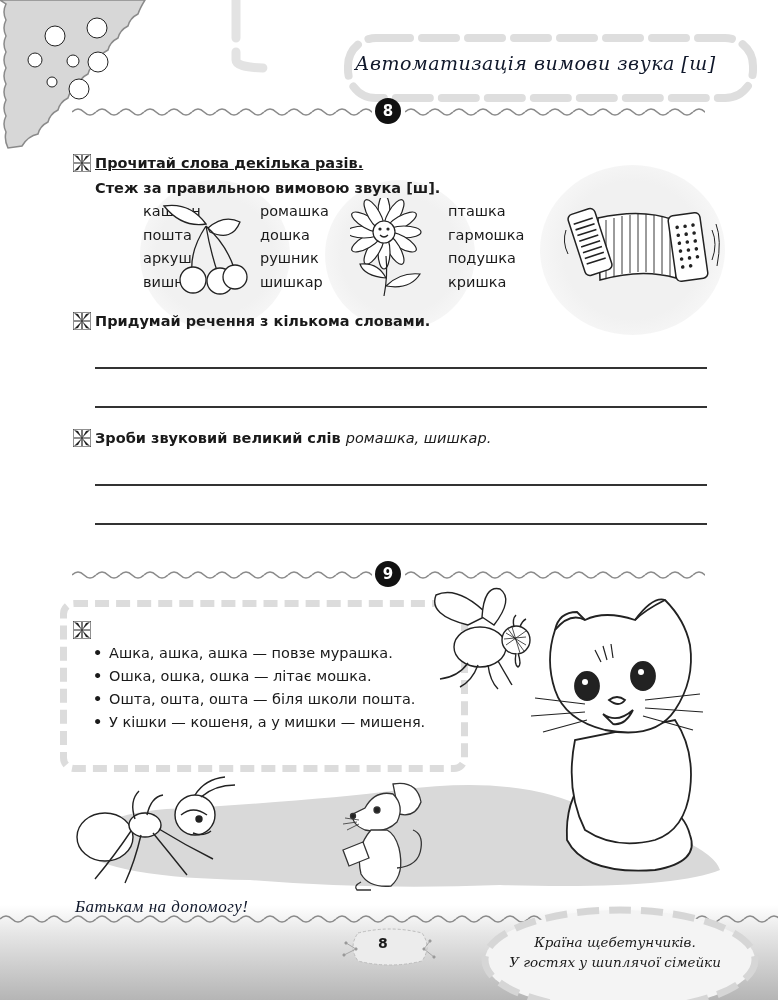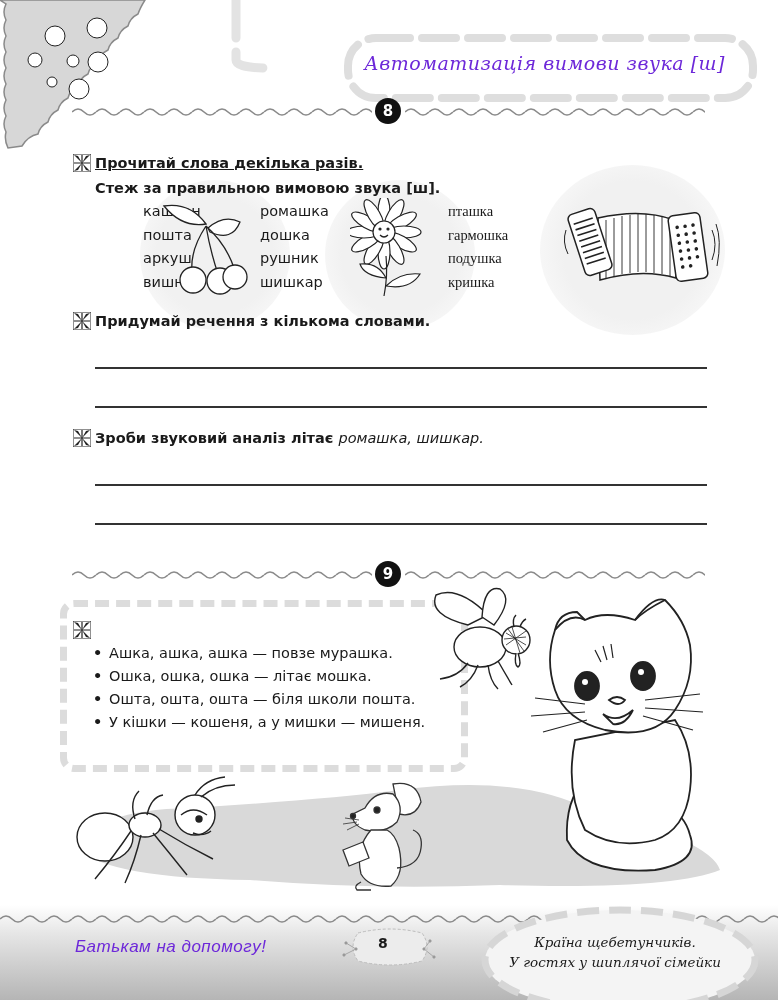--- a/index.html
+++ b/index.html
@@ -7,23 +7,23 @@
   body { position: relative; font-family: "DejaVu Sans", sans-serif; color: #1a1a1a; }
 
   .abs { position: absolute; }
 
   
   .corner { left: 0; top: 0; width: 150px; height: 150px; }
 
   
   .title-frame { left: 228px; top: 0; width: 535px; height: 110px; }
   .title-text {
-    left: 355px; top: 52px; width: 370px; text-align: right;
+    left: 355px; top: 52px; width: 370px; text-align: left;
     font-family: "DejaVu Serif", serif; font-style: italic; font-size: 19px;
-    letter-spacing: 0.5px; color: #6d28d9;
+    letter-spacing: 0.5px; color: #0f172a;
   }
 
   
   .wave { height: 14px; }
   .num-badge {
     width: 26px; height: 26px; border-radius: 50%; background: #111; color: #fff;
     font-family: "DejaVu Sans", sans-serif; font-weight: bold; font-size: 15px;
     display: flex; align-items: center; justify-content: center;
   }
 
@@ -49,22 +49,22 @@
   }
   .tt-list { list-style: none; font-size: 14.5px; line-height: 23px; }
   .tt-list li::before { content: "•"; display: inline-block; width: 16px; font-weight: bold; }
 
   
   .footer {
     left: 0; top: 905px; width: 778px; height: 95px;
     background: linear-gradient(#ffffff 0%, #e6e6e6 30%, #b5b5b5 100%);
   }
   .footer-left {
-    left: 75px; top: 937px; font-family: Liberation Sans, sans-serif; font-style: italic;
-    font-size: 17px; color: #6d28d9; letter-spacing: 0.5px;
+    left: 75px; top: 897px; font-family: Liberation Serif, serif; font-style: italic;
+    font-size: 17px; color: #0f172a; letter-spacing: 0.5px;
   }
   .page-num { left: 378px; top: 935px; font-weight: bold; font-size: 14px; }
   .footer-right {
     left: 495px; top: 932px; width: 240px; text-align: center;
     font-family: "DejaVu Serif", serif; font-style: italic; font-size: 13.5px; line-height: 20px;
   }
 </style>
 </head>
 <body>
 
@@ -125,21 +125,21 @@
   <div>пошта</div>
   <div>аркуш</div>
   <div>вишні</div>
 </div>
 <div class="abs col" style="left:260px; top:200px;">
   <div>ромашка</div>
   <div>дошка</div>
   <div>рушник</div>
   <div>шишкар</div>
 </div>
-<div class="abs col" style="left:448px; top:200px;font-family:Liberation Serif, serif;">
+<div class="abs col" style="left:448px; top:200px;">
   <div>пташка</div>
   <div>гармошка</div>
   <div>подушка</div>
   <div>кришка</div>
 </div>
 
 <svg class="abs" style="left:160px; top:200px; width:95px; height:95px;" viewBox="0 0 95 95">
   <g fill="#fff" stroke="#222" stroke-width="1.3">
     <path d="M4 6 Q30 2 46 24 Q22 28 4 6 Z"></path>
     <path d="M48 28 Q64 14 80 22 Q72 42 50 32 Z"></path>
@@ -216,21 +216,21 @@
     </svg>
   <span>Придумай речення з кількома словами.</span>
 </div>
 <div class="abs wline" style="top:367px;"></div>
 <div class="abs wline" style="top:406px;"></div>
 
 <div class="abs task" style="left:73px; top:429px;">
   <svg class="task-icon">
       <use href="#taskIcon"></use>
     </svg>
-  <span><span>Зроби звуковий аналіз літає </span><em>ромашка, шишкар.</em></span>
+  <span><span>Зроби звуковий великий слів </span><em>ромашка, шишкар.</em></span>
 </div>
 <div class="abs wline" style="top:484px;"></div>
 <div class="abs wline" style="top:523px;"></div>
 
 <svg class="abs wave" style="left:72px; top:568px; width:300px;">
     <rect width="300" height="14" fill="url(#wavePat)"></rect>
   </svg>
 <div class="abs num-badge" style="left:375px; top:561px;">9</div>
 <svg class="abs wave" style="left:405px; top:568px; width:300px;">
     <rect width="300" height="14" fill="url(#wavePat)"></rect>

